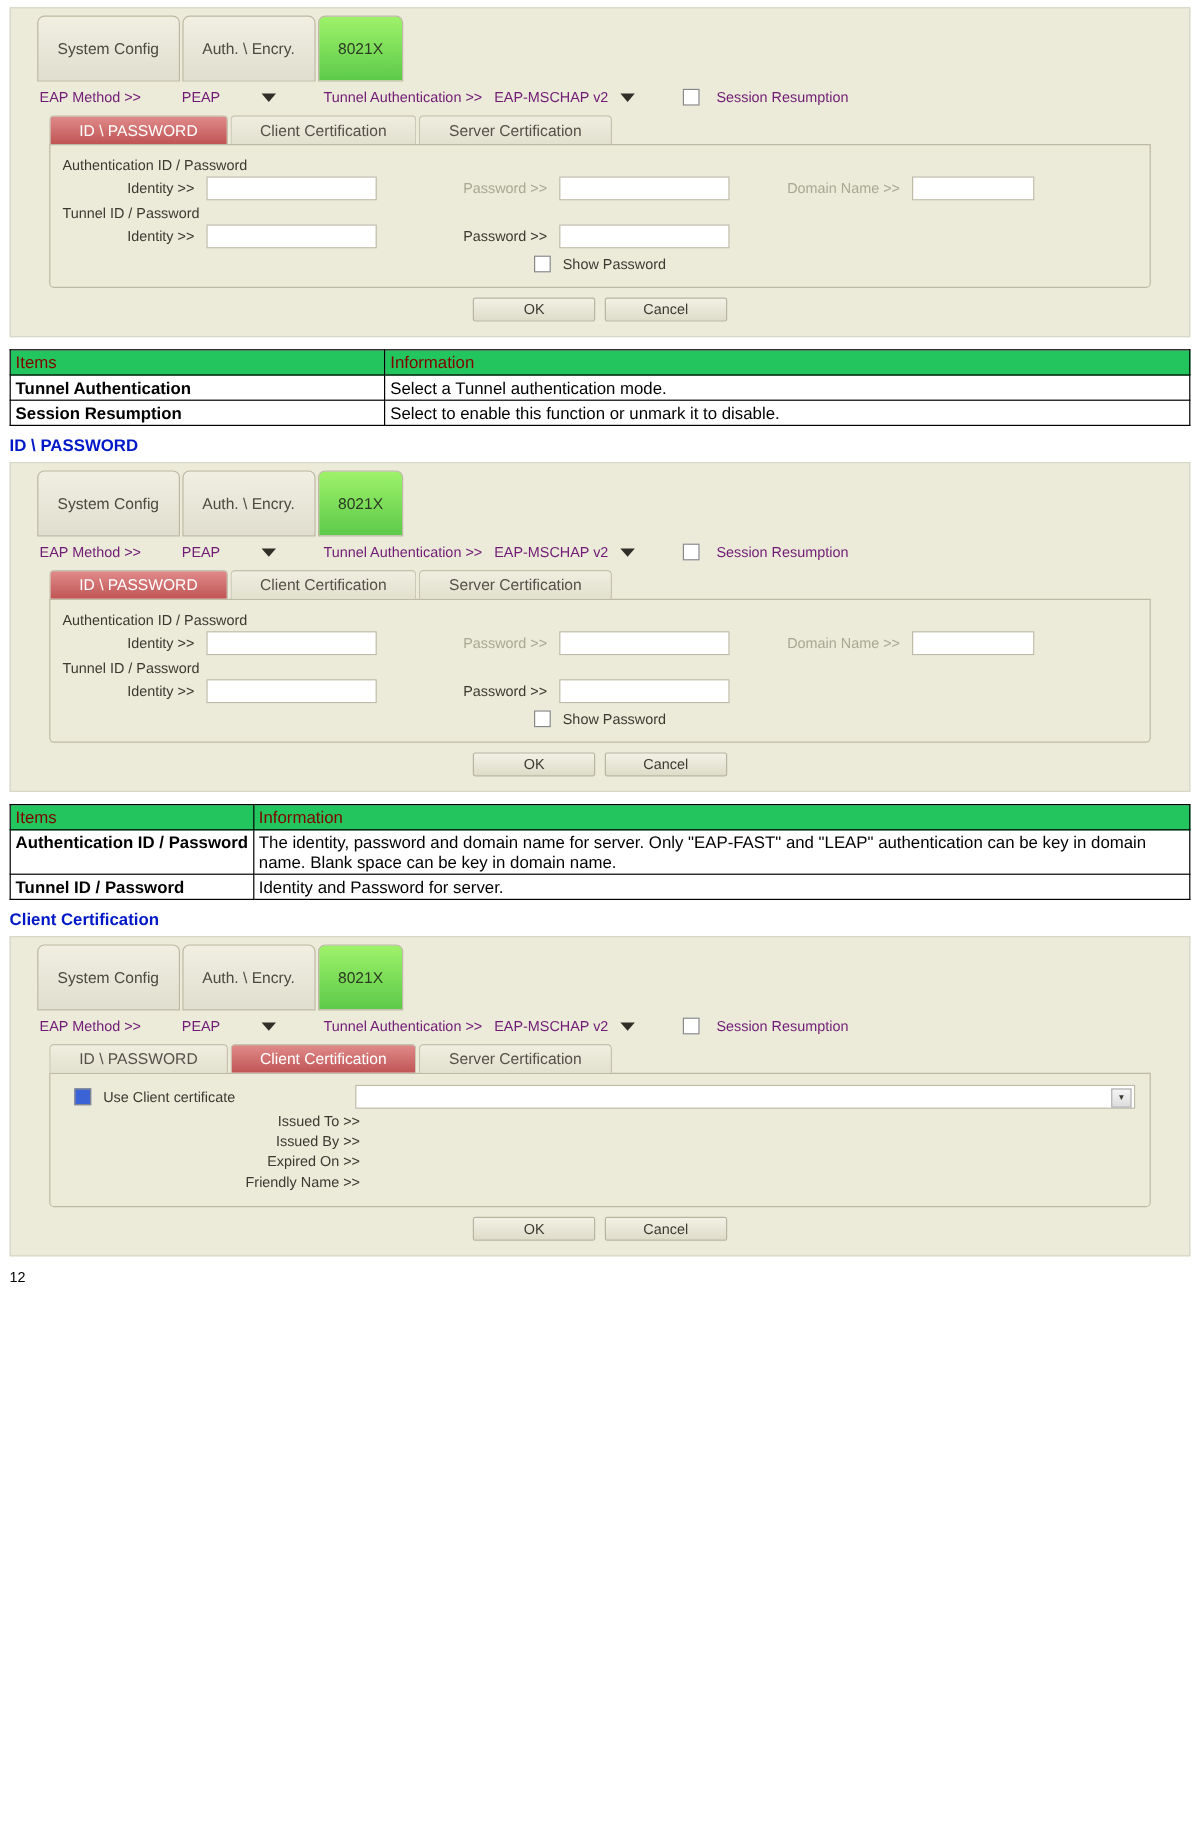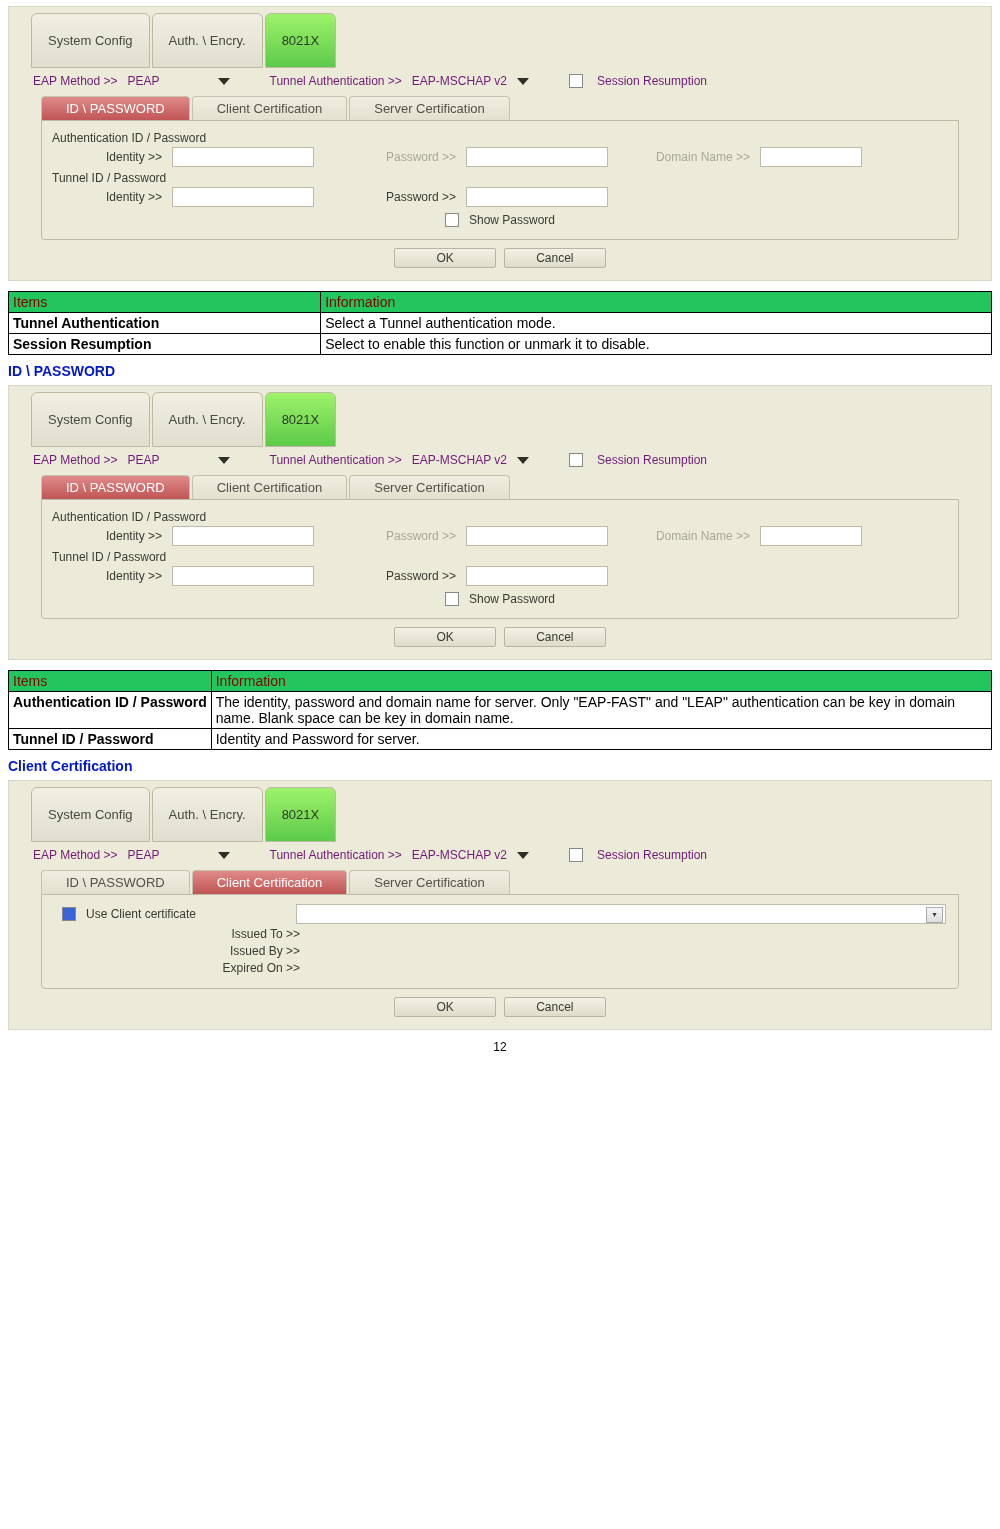--- a/index.html
+++ b/index.html
@@ -2,21 +2,21 @@
 <html><head>
 <meta charset="utf-8">
 <style>
   body{font-family:Verdana,Arial,sans-serif;font-size:13px;margin:0;padding:6px 8px 20px;background:#fff;color:#000}
   .shot{background:#ecebda;border:1px solid #d8d6c6;padding:4px 4px 12px;margin-bottom:10px}
   .toptabs{display:flex;gap:2px;margin:2px 0 6px 18px}
   .toptab{border:1px solid #bdb9a5;border-radius:6px 6px 0 0;padding:19px 16px;font-family:'Segoe UI',Tahoma,sans-serif;font-size:13px;color:#4a4a40;background:linear-gradient(#f0efe2,#e0dece)}
   .toptab.active{background:linear-gradient(#9ef26a,#5dca4a);color:#2b3a22}
   .optsrow{display:flex;align-items:center;gap:10px;font-family:Tahoma,sans-serif;font-size:12px;color:#701a75;margin:4px 20px 8px}
   .optlabel{}
-  .optval{min-width:80px;}
+  .optval{min-width:80px;text-align:center}
   .dd{width:0;height:0;border-left:6px solid transparent;border-right:6px solid transparent;border-top:7px solid #2f2f28;display:inline-block}
   .chk{width:12px;height:12px;border:1px solid #888;background:#fff;display:inline-block;vertical-align:middle;margin-right:4px}
   .chk.on{background:#3b63d6}
   .subtabs{display:flex;margin:0 28px}
   .subtab{flex:0 0 auto;padding:4px 24px;border:1px solid #c4c1ae;border-bottom:none;font-family:'Segoe UI',Tahoma,sans-serif;font-size:13px;color:#555048;background:linear-gradient(#efeee0,#e2e0ce);border-radius:4px 4px 0 0;margin-right:2px}
   .subtab.sel{background:linear-gradient(#e08a8a,#c05555);color:#fff}
   .panel{border:1px solid #bdbba6;background:#ecebda;margin:0 28px;padding:6px 10px 10px;border-radius:0 0 4px 4px}
   .grptitle{font-family:Tahoma,sans-serif;font-size:12px;color:#3a3a30;margin:4px 0 2px}
   .frow{display:flex;align-items:center;gap:6px;margin:2px 0;font-family:Tahoma,sans-serif;font-size:12px;color:#3a3a30}
   .flab{width:110px;text-align:right;padding-right:4px}
@@ -25,21 +25,21 @@
   .spacer{flex:0 0 20px}
   .btnrow{text-align:center;margin-top:8px}
   .btn{display:inline-block;width:100px;padding:2px 0;margin:0 2px;border:1px solid #b7b5a1;background:linear-gradient(#f2f1e5,#dedcc9);border-radius:2px;font-family:Tahoma,sans-serif;font-size:12px;color:#3a3a30;text-align:center}
   table.info{border-collapse:collapse;width:100%;margin:2px 0 8px}
   table.info td,table.info th{border:1px solid #000;padding:2px 4px;vertical-align:top;font-size:14px;text-align:left}
   table.info th{background:#22c55e;font-weight:normal;color:#800000}
   table.info td.lab{font-weight:bold;white-space:nowrap}
   .section-h{color:#0018c8;font-weight:bold;font-size:14px;margin:6px 0 6px}
   .clirow{display:flex;align-items:center;margin:3px 0;font-family:Tahoma,sans-serif;font-size:12px;color:#3a3a30}
   .clilab{width:248px;text-align:right;padding-right:10px}
-  .pnum{text-align:center;font-size:12px;margin-top:2px}
+  .pnum{font-size:12px;margin-top:2px}
   .certbox{flex:1;height:18px;border:1px solid #bdbaa6;background:#fff;position:relative;margin-right:2px}
   .certdd{position:absolute;right:2px;top:2px;width:15px;height:14px;border:1px solid #aaa;background:linear-gradient(#f5f5f5,#ddd);font-size:8px;line-height:14px;text-align:center}
 </style>
 </head>
 <body>
 
 <div class="shot">
   <div class="toptabs">
     <div class="toptab">System Config</div>
     <div class="toptab">Auth. \ Encry.</div>
@@ -218,20 +218,23 @@
     </div>
     <div class="clirow">
         <span class="clilab">Issued To &gt;&gt;</span>
       </div>
     <div class="clirow">
         <span class="clilab">Issued By &gt;&gt;</span>
       </div>
     <div class="clirow">
         <span class="clilab">Expired On &gt;&gt;</span>
       </div>
+    <div class="clirow">
+        <span class="clilab">Friendly Name &gt;&gt;</span>
+      </div>
   </div>
   <div class="btnrow">
     <span class="btn">OK</span>
     <span class="btn">Cancel</span>
   </div>
 </div>
 
 <div class="pnum">12</div>
 
 </body></html>

